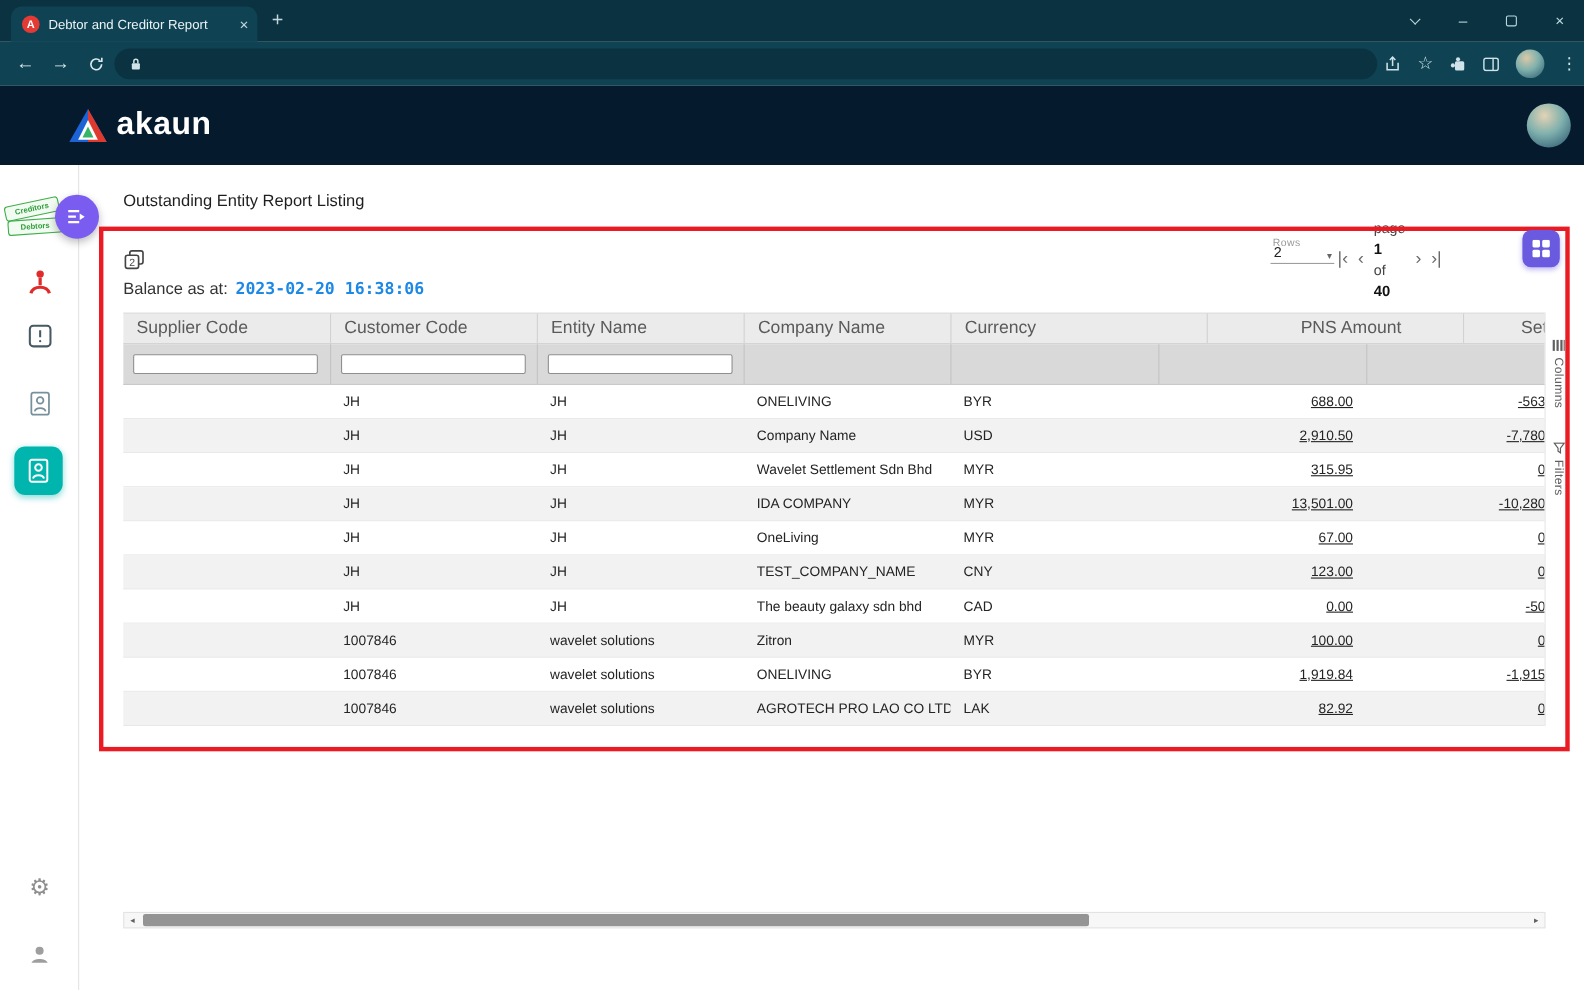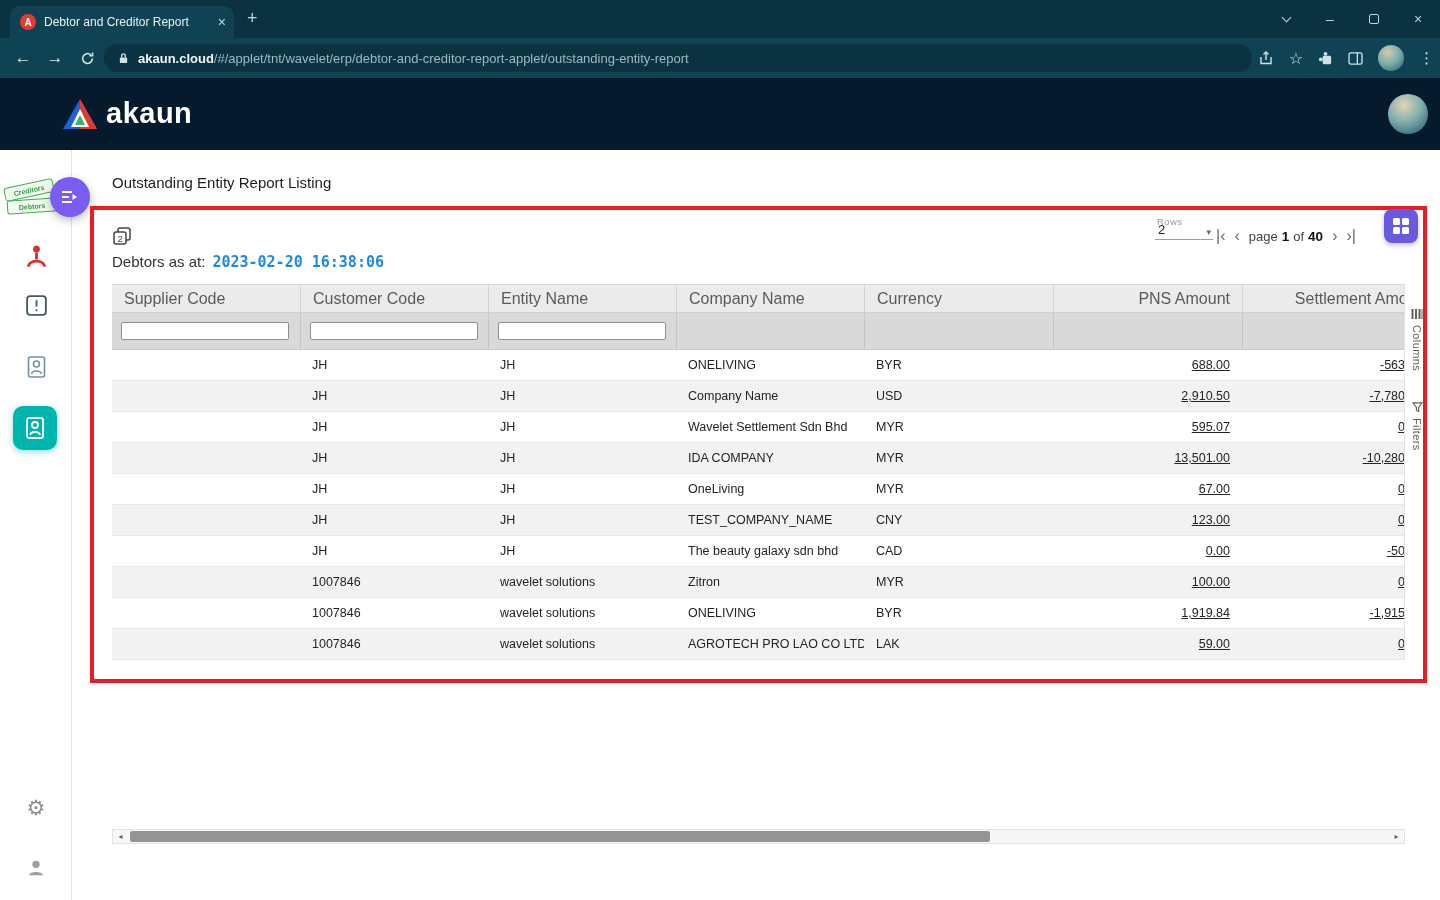--- a/index.html
+++ b/index.html
@@ -65,34 +65,34 @@
   .balance-line { position:absolute; left:112px; top:253px; display:flex; align-items:baseline; gap:7px; }
   .balance-label { font-size:15px; font-weight:500; color:#333; }
   .balance-value { font-family:"DejaVu Sans Mono", monospace; font-size:15px; font-weight:bold; color:#1e88e5; }
 
   .rows-label { position:absolute; left:1157px; top:216px; font-size:9.5px; color:#9a9a9a; letter-spacing:.4px; }
   .rows-select { position:absolute; left:1155px; top:219px; width:58px; height:21px; border-bottom:1px solid #9e9e9e;
                  font-size:13px; color:#222; padding:3px 0 0 3px; }
   .rows-caret { position:absolute; right:2px; top:8px; font-size:9px; color:#666; }
   .pager { position:absolute; left:1216px; top:223px; height:26px; display:flex; align-items:center; gap:9px; }
   .pg-btn { font-size:16px; color:#6a6a6a; line-height:16px; }
-  .pg-text { font-size:13px; color:#444; display:flex; gap:4px; align-items:baseline; }
+  .pg-text { font-size:13px; color:#444; display:flex; gap:4px; align-items:baseline;flex-direction:column; }
   .pg-text b { color:#111; font-size:13.5px; }
   .grid-btn { position:absolute; left:1384px; top:209px; width:34px; height:34px; border-radius:8px; background:#6a5ae0;
               display:flex; align-items:center; justify-content:center; z-index:45; box-shadow:0 2px 5px rgba(106,90,224,.4); }
 
   
   .tablewrap { position:absolute; left:112px; top:284px; width:1293px; height:376px; overflow:hidden;
                border-right:1px solid #e0e0e0; }
   .thead, .frow, .trow { display:flex; width:1330px; }
   .thead { height:29px; background:#ebebeb; border-top:1px solid #d8d8d8; border-bottom:1px solid #cfcfcf; }
   .hcell { font-size:16px; color:#5a5a5a; line-height:27px; padding-left:12px; border-left:1px solid #d2d2d2;
            white-space:nowrap; overflow:hidden; }
   .hcell:first-child { border-left:none; }
-  .hcell.num { text-align:right; padding-right:12px; padding-left:0; }
+  .hcell.num { text-align:right; padding-right:12px; padding-left:0;margin-left:44px; }
   .frow { height:37px; background:#d9d9d9; border-bottom:1px solid #c9c9c9; }
   .fcell { border-left:1px solid #c4c4c4; display:flex; align-items:center; padding-left:9px; }
   .fcell:first-child { border-left:none; }
   .finput { width:168px; height:18px; border:1px solid #8f8f8f; border-radius:2px; background:#fff; font-size:12px; padding:0 4px; }
   .trow { height:31px; background:#fff; border-bottom:1px solid #e8e8e8; align-items:center; }
   .trow.alt { background:#f2f2f2; }
   .cell { font-size:12.5px; color:#242424; padding-left:12px; white-space:nowrap; overflow:hidden; }
   .cell.num { text-align:right; padding-right:12px; padding-left:0;text-decoration:underline; }
   .cell.settle { padding-right:37px; }
   .c0 { width:188px; min-width:188px; } .c1 { width:188px; min-width:188px; }
@@ -144,21 +144,20 @@
       <svg width="15" height="15" viewBox="0 0 16 16" fill="none" stroke="#dbe9ec" stroke-width="1.6">
           <path d="M13.2 8a5.2 5.2 0 1 1-1.6-3.75"></path>
           <path d="M13.4 1.6V5h-3.4"></path>
         </svg>
     </span>
     <div class="omnibox">
       <svg width="11" height="13" viewBox="0 0 12 14">
           <rect x="2" y="6" width="8" height="6" rx="1" fill="#cfe3e8"></rect>
           <path d="M4 6V4a2 2 0 1 1 4 0v2" fill="none" stroke="#cfe3e8" stroke-width="1.5"></path>
         </svg>
-      <span class="url"><span class="url-domain">akaun.cloud</span><span class="url-path">/#/applet/tnt/wavelet/erp/debtor-and-creditor-report-applet/outstanding-entity-report</span></span>
     </div>
     <div class="tb-icons">
       <svg width="16" height="16" viewBox="0 0 16 16" fill="none" stroke="#cfe3e8" stroke-width="1.4">
           <path d="M3 7v6.5h10V7"></path>
           <path d="M8 10V2"></path>
           <path d="M5.5 4.5 8 2l2.5 2.5"></path>
         </svg>
       <span class="glyph" style="font-size:16px;">☆</span>
       <svg width="15" height="15" viewBox="0 0 16 16" fill="#cfe3e8">
           <circle cx="8" cy="3" r="2"></circle>
@@ -239,21 +238,21 @@
   <div class="page-title">Outstanding Entity Report Listing</div>
 
   <span class="copy-icon">
     <svg width="20" height="20" viewBox="0 0 20 20">
         <rect x="6" y="2" width="12" height="12" rx="2" fill="none" stroke="#444" stroke-width="1.5"></rect>
         <rect x="2" y="6" width="12" height="12" rx="2" fill="#fff" stroke="#444" stroke-width="1.5"></rect>
         <text x="5.5" y="15.5" font-size="9.5" fill="#444" font-family="Liberation Sans, sans-serif">2</text>
       </svg>
   </span>
   <div class="balance-line">
-    <span class="balance-label">Debtors as at:</span>
+    <span class="balance-label">Balance as at:</span>
     <span class="balance-value">2023-02-20 16:38:06</span>
   </div>
 
   <div class="rows-label">Rows</div>
   <div class="rows-select">
     <span>2</span>
     <span class="rows-caret">▾</span>
   </div>
 
   <div class="pager">
@@ -323,21 +322,21 @@
       <div class="cell c5 num">2,910.50</div>
       <div class="cell c6 num settle">-7,780</div>
     </div>
 
     <div class="trow">
       <div class="cell c0"></div>
       <div class="cell c1">JH</div>
       <div class="cell c2">JH</div>
       <div class="cell c3">Wavelet Settlement Sdn Bhd</div>
       <div class="cell c4">MYR</div>
-      <div class="cell c5 num">595.07</div>
+      <div class="cell c5 num">315.95</div>
       <div class="cell c6 num settle">0</div>
     </div>
 
     <div class="trow alt">
       <div class="cell c0"></div>
       <div class="cell c1">JH</div>
       <div class="cell c2">JH</div>
       <div class="cell c3">IDA COMPANY</div>
       <div class="cell c4">MYR</div>
       <div class="cell c5 num">13,501.00</div>
@@ -393,21 +392,21 @@
       <div class="cell c5 num">1,919.84</div>
       <div class="cell c6 num settle">-1,915</div>
     </div>
 
     <div class="trow alt">
       <div class="cell c0"></div>
       <div class="cell c1">1007846</div>
       <div class="cell c2">wavelet solutions</div>
       <div class="cell c3">AGROTECH PRO LAO CO LTD</div>
       <div class="cell c4">LAK</div>
-      <div class="cell c5 num">59.00</div>
+      <div class="cell c5 num">82.92</div>
       <div class="cell c6 num settle">0</div>
     </div>
   </div>
   </div>
 
   <div class="side-tab columns">
     <svg width="12" height="12" viewBox="0 0 12 12">
         <rect x="0.5" y="1" width="2" height="10" fill="#5f5f5f"></rect>
         <rect x="4" y="1" width="2" height="10" fill="#5f5f5f"></rect>
         <rect x="7.5" y="1" width="2" height="10" fill="#5f5f5f"></rect>

